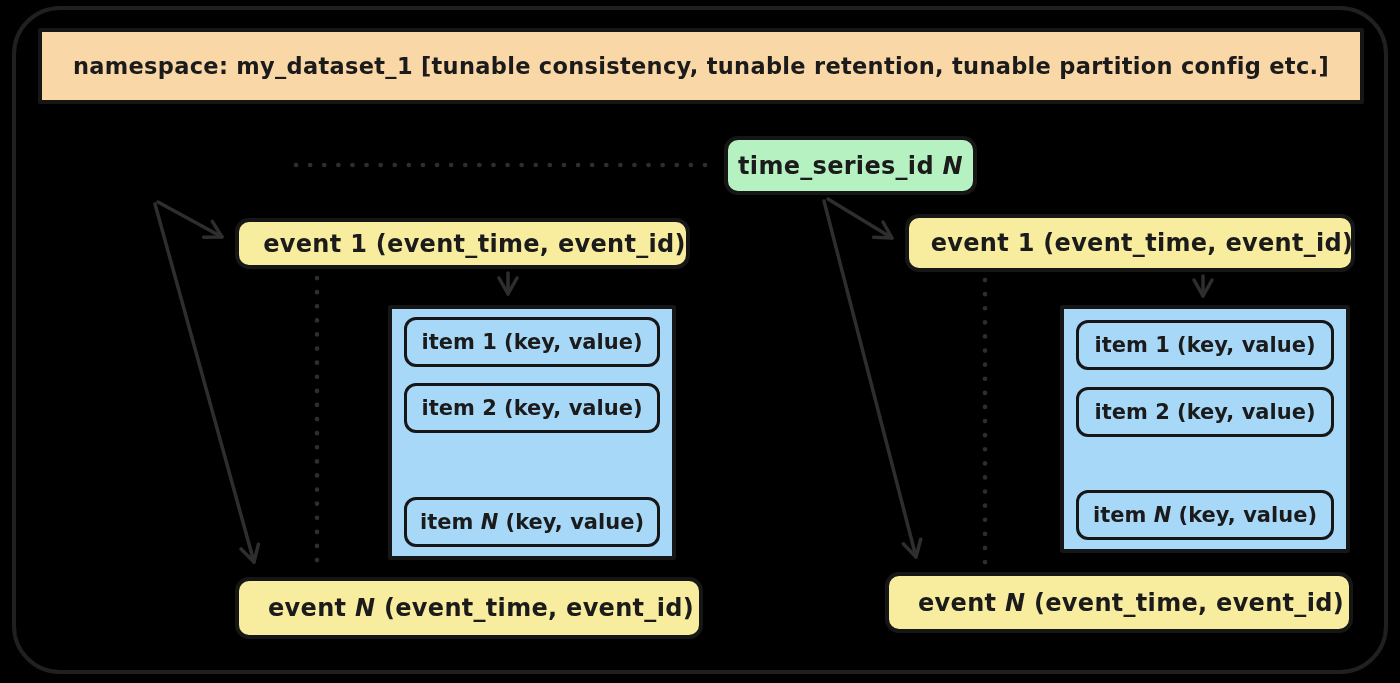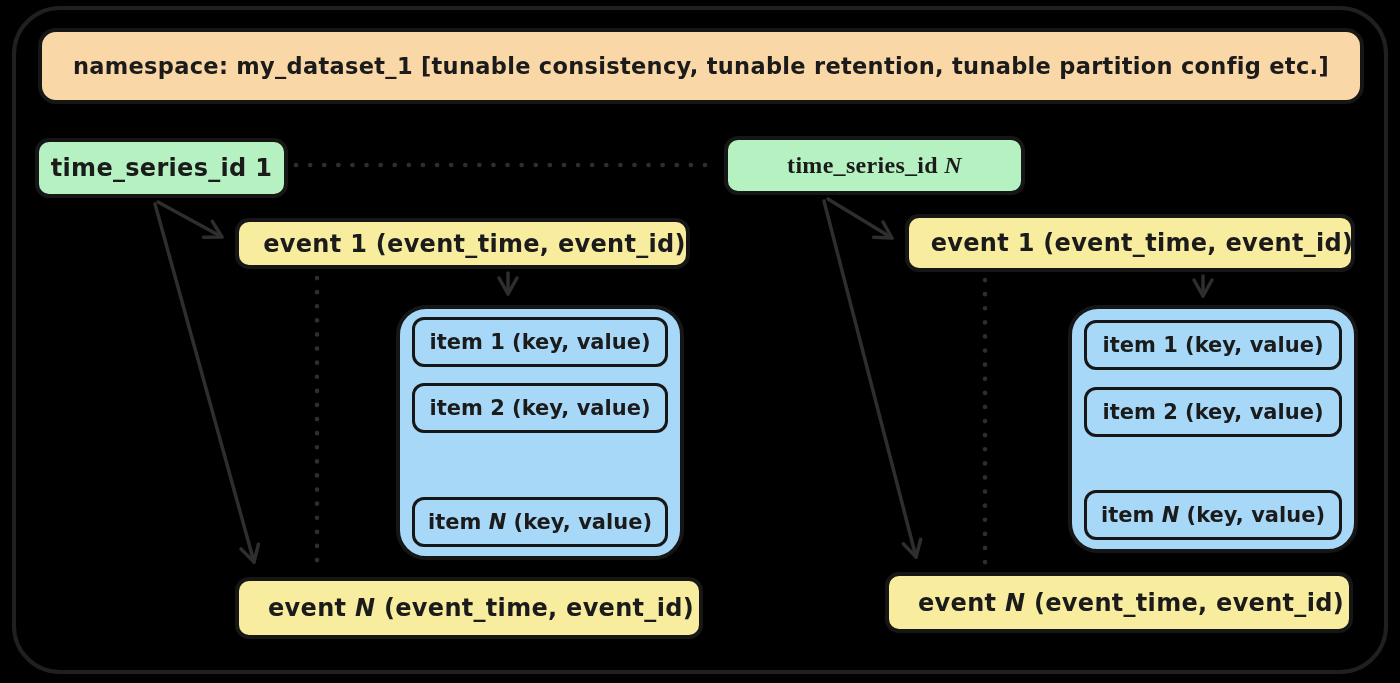--- a/index.html
+++ b/index.html
@@ -10,31 +10,31 @@
   html,body{margin:0;padding:0;}
   body{background:var(--background);width:1400px;height:683px;overflow:hidden;
        font-family:"DejaVu Sans",sans-serif;}
   .canvas{position:relative;width:1400px;height:683px;background:var(--background);}
   .frame{position:absolute;left:12px;top:6px;width:1368px;height:660px;
          border:4px solid var(--frame-stroke);border-radius:48px;}
   .box{position:absolute;display:flex;align-items:center;justify-content:center;
        color:var(--text);font-weight:600;white-space:nowrap;
        border:4px solid var(--shape-stroke);box-sizing:border-box;letter-spacing:.3px;}
   .banner{left:38px;top:28px;width:1326px;height:76px;background:var(--banner-fill);
-          border-radius:18px;font-size:22.5px;}
+          border-radius:2px;font-size:22.5px;}
   .green{background:var(--green-fill);border-radius:14px;font-size:24px;}
   .ts1{left:35px;top:138px;width:253px;height:60px;}
-  .tsn{left:724px;top:136px;width:301px;height:59px;font-family:Liberation Serif, serif;}
+  .tsn{left:724px;top:136px;width:253px;height:59px;}
   .yellow{background:var(--yellow-fill);border-radius:14px;font-size:24px;padding-left:24px;}
   .ev1L{left:235px;top:218px;width:455px;height:51px;}
   .ev1R{left:905px;top:214px;width:450px;height:58px;}
   .evnL{left:235px;top:577px;width:468px;height:62px;}
   .evnR{left:885px;top:572px;width:468px;height:61px;}
   .container{position:absolute;background:var(--blue-fill);border:4px solid var(--shape-stroke);
-             border-radius:30px;box-sizing:border-box;margin-left:8px;}
+             border-radius:3px;box-sizing:border-box;}
   .contL{left:388px;top:305px;width:288px;height:255px;}
   .contR{left:1060px;top:305px;width:290px;height:248px;}
   .item{position:absolute;left:12px;right:12px;height:50px;border:3px solid var(--shape-stroke);
         border-radius:12px;display:flex;align-items:center;justify-content:center;
         color:var(--text);font-weight:600;font-size:21px;white-space:nowrap;box-sizing:border-box;}
   .i1L{top:8px;}  .i2L{top:74px;}  .inL{top:188px;}
   .i1R{top:11px;} .i2R{top:78px;} .inR{top:181px;}
   .it{font-style:italic;}
   svg.links{position:absolute;left:0;top:0;pointer-events:none;}
   .connector{stroke:var(--connector);fill:none;stroke-linecap:round;stroke-linejoin:round;}
@@ -65,23 +65,20 @@
     <path class="connector solid" d="M824,201 L916,557" marker-end="url(#ah)"></path>
     <path class="connector dots" d="M985,280 L985,564"></path>
     <path class="connector solid" d="M1203,276 L1203,296" marker-end="url(#ah)"></path>
     <path class="connector dots" d="M1203,437 L1203,480"></path>
   </svg>
 
   <div class="box banner">
     <span><span>namespace: my_dataset_1 [tunable consistency, tunable retention, tunable partition config etc.]</span></span>
   </div>
 
-  <div class="box green ts1">
-    <span><span>time_series_id 1</span></span>
-  </div>
 
   <div class="box green tsn">
     <span><span>time_series_id </span><span class="it">N</span></span>
   </div>
 
   <div class="box yellow ev1L">
     <span><span>event 1 (event_time, event_id)</span></span>
   </div>
 
   <div class="box yellow ev1R">

